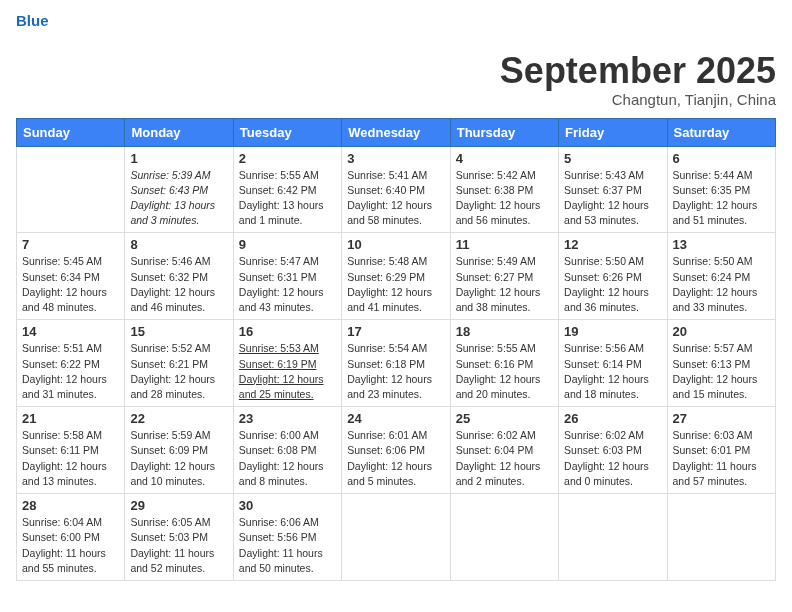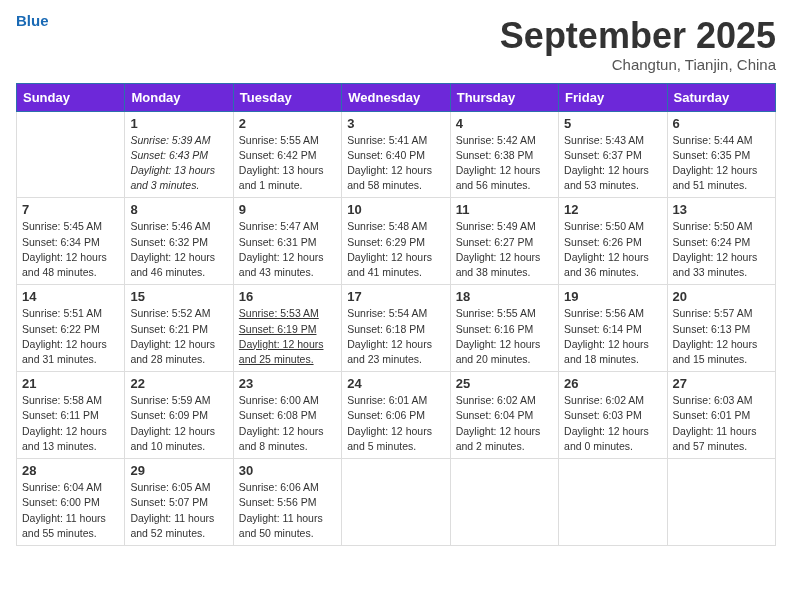--- a/index.html
+++ b/index.html
@@ -31,38 +31,39 @@
       font-weight: bold;
       color: #1a6ab5;
     }
     .logo-bird {
       width: 28px;
       height: 22px;
       margin-left: 2px;
     }
     .title-section {
       text-align: right;
+      margin-top: 35px;
     }
     .month-title {
       font-size: 36px;
       font-weight: bold;
       color: #333;
       line-height: 1.1;
     }
     .subtitle {
       font-size: 15px;
       color: #555;
     }
     .calendar {
       width: 100%;
       border-collapse: collapse;
       border: 1px solid #ccc;
     }
     .calendar th {
-      background-color: #6d28d9;
+      background-color: #3b82f6;
       color: #fff;
       text-align: left;
       padding: 6px 6px;
       font-size: 13px;
       font-weight: bold;
       border: 1px solid #2c6fad;
     }
     .calendar td {
       vertical-align: top;
       padding: 4px 5px;
@@ -317,21 +318,21 @@
         <td>
           <span class="day-num">28</span>
           <div class="day-info" style="white-space: pre-line;">Sunrise: 6:04 AM
 Sunset: 6:00 PM
 Daylight: 11 hours
 and 55 minutes.</div>
         </td>
         <td>
           <span class="day-num">29</span>
           <div class="day-info" style="white-space: pre-line;">Sunrise: 6:05 AM
-Sunset: 5:07 PM
+Sunset: 5:03 PM
 Daylight: 11 hours
 and 52 minutes.</div>
         </td>
         <td>
           <span class="day-num">30</span>
           <div class="day-info" style="white-space: pre-line;">Sunrise: 6:06 AM
 Sunset: 5:56 PM
 Daylight: 11 hours
 and 50 minutes.</div>
         </td>

